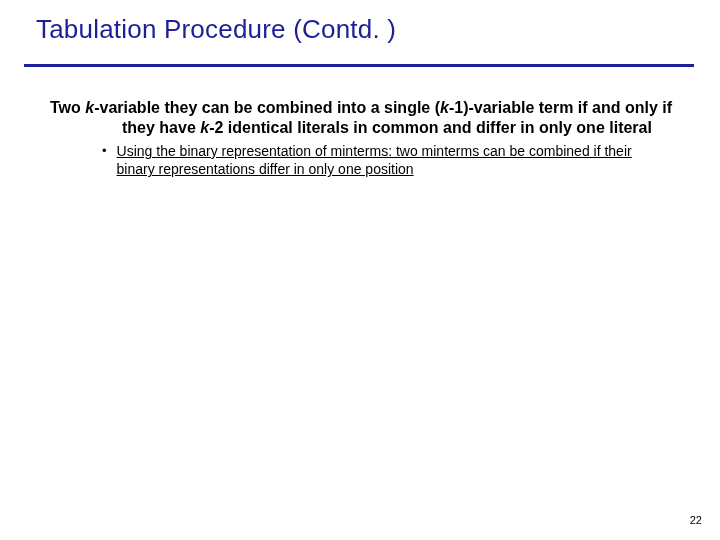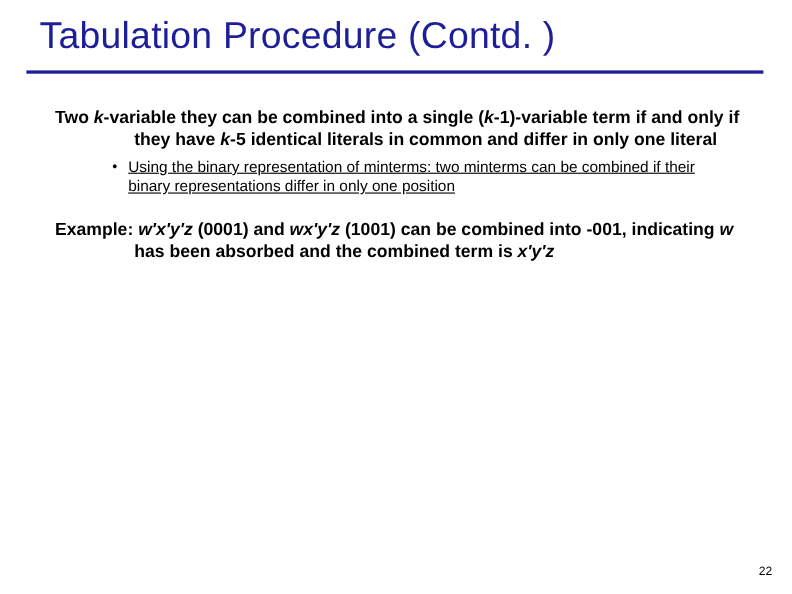--- a/index.html
+++ b/index.html
@@ -16,21 +16,21 @@
   .slide {
     position: relative;
     width: 720px;
     height: 540px;
     box-sizing: border-box;
   }
   .title {
     position: absolute;
     left: 36px;
     top: 14px;
-    font-size: 34px;
+    font-size: 26px;
     font-weight: 400;
     color: #1e1e99;
     letter-spacing: 0.2px;
   }
   .title-rule {
     position: absolute;
     left: 24px;
     top: 64px;
     width: 670px;
     height: 0;
@@ -85,29 +85,26 @@
 <body>
 
 <div class="slide">
 
   <div class="title">Tabulation Procedure (Contd. )</div>
   <div class="title-rule"></div>
 
   <div class="body">
 
     <p class="para">
-      <span>Two </span><span class="ital">k</span><span>-variable they can be combined into a single (</span><span class="ital">k</span><span>-1)-variable term if and only if they have </span><span class="ital">k</span><span>-5 identical literals in common and differ in only one literal</span>
+      <span>Two </span><span class="ital">k</span><span>-variable they can be combined into a single (</span><span class="ital">k</span><span>-1)-variable term if and only if they have </span><span class="ital">k</span><span>-2 identical literals in common and differ in only one literal</span>
     </p>
 
     <div class="bullet-row">
       <div class="bullet-dot">•</div>
       <div class="bullet-text">Using the binary representation of minterms: two minterms can be combined if their binary representations differ in only one position</div>
     </div>
 
-    <p class="para para2">
-      <span>Example: </span><span class="ital">w'x'y'z</span><span> (0001) and </span><span class="ital">wx'y'z</span><span> (1001) can be combined into -001, indicating </span><span class="ital">w</span><span> has been absorbed and the combined term is </span><span class="ital">x'y'z</span>
-    </p>
 
   </div>
 
   <div class="pagenum">22</div>
 
 </div>
 
 </body></html>

